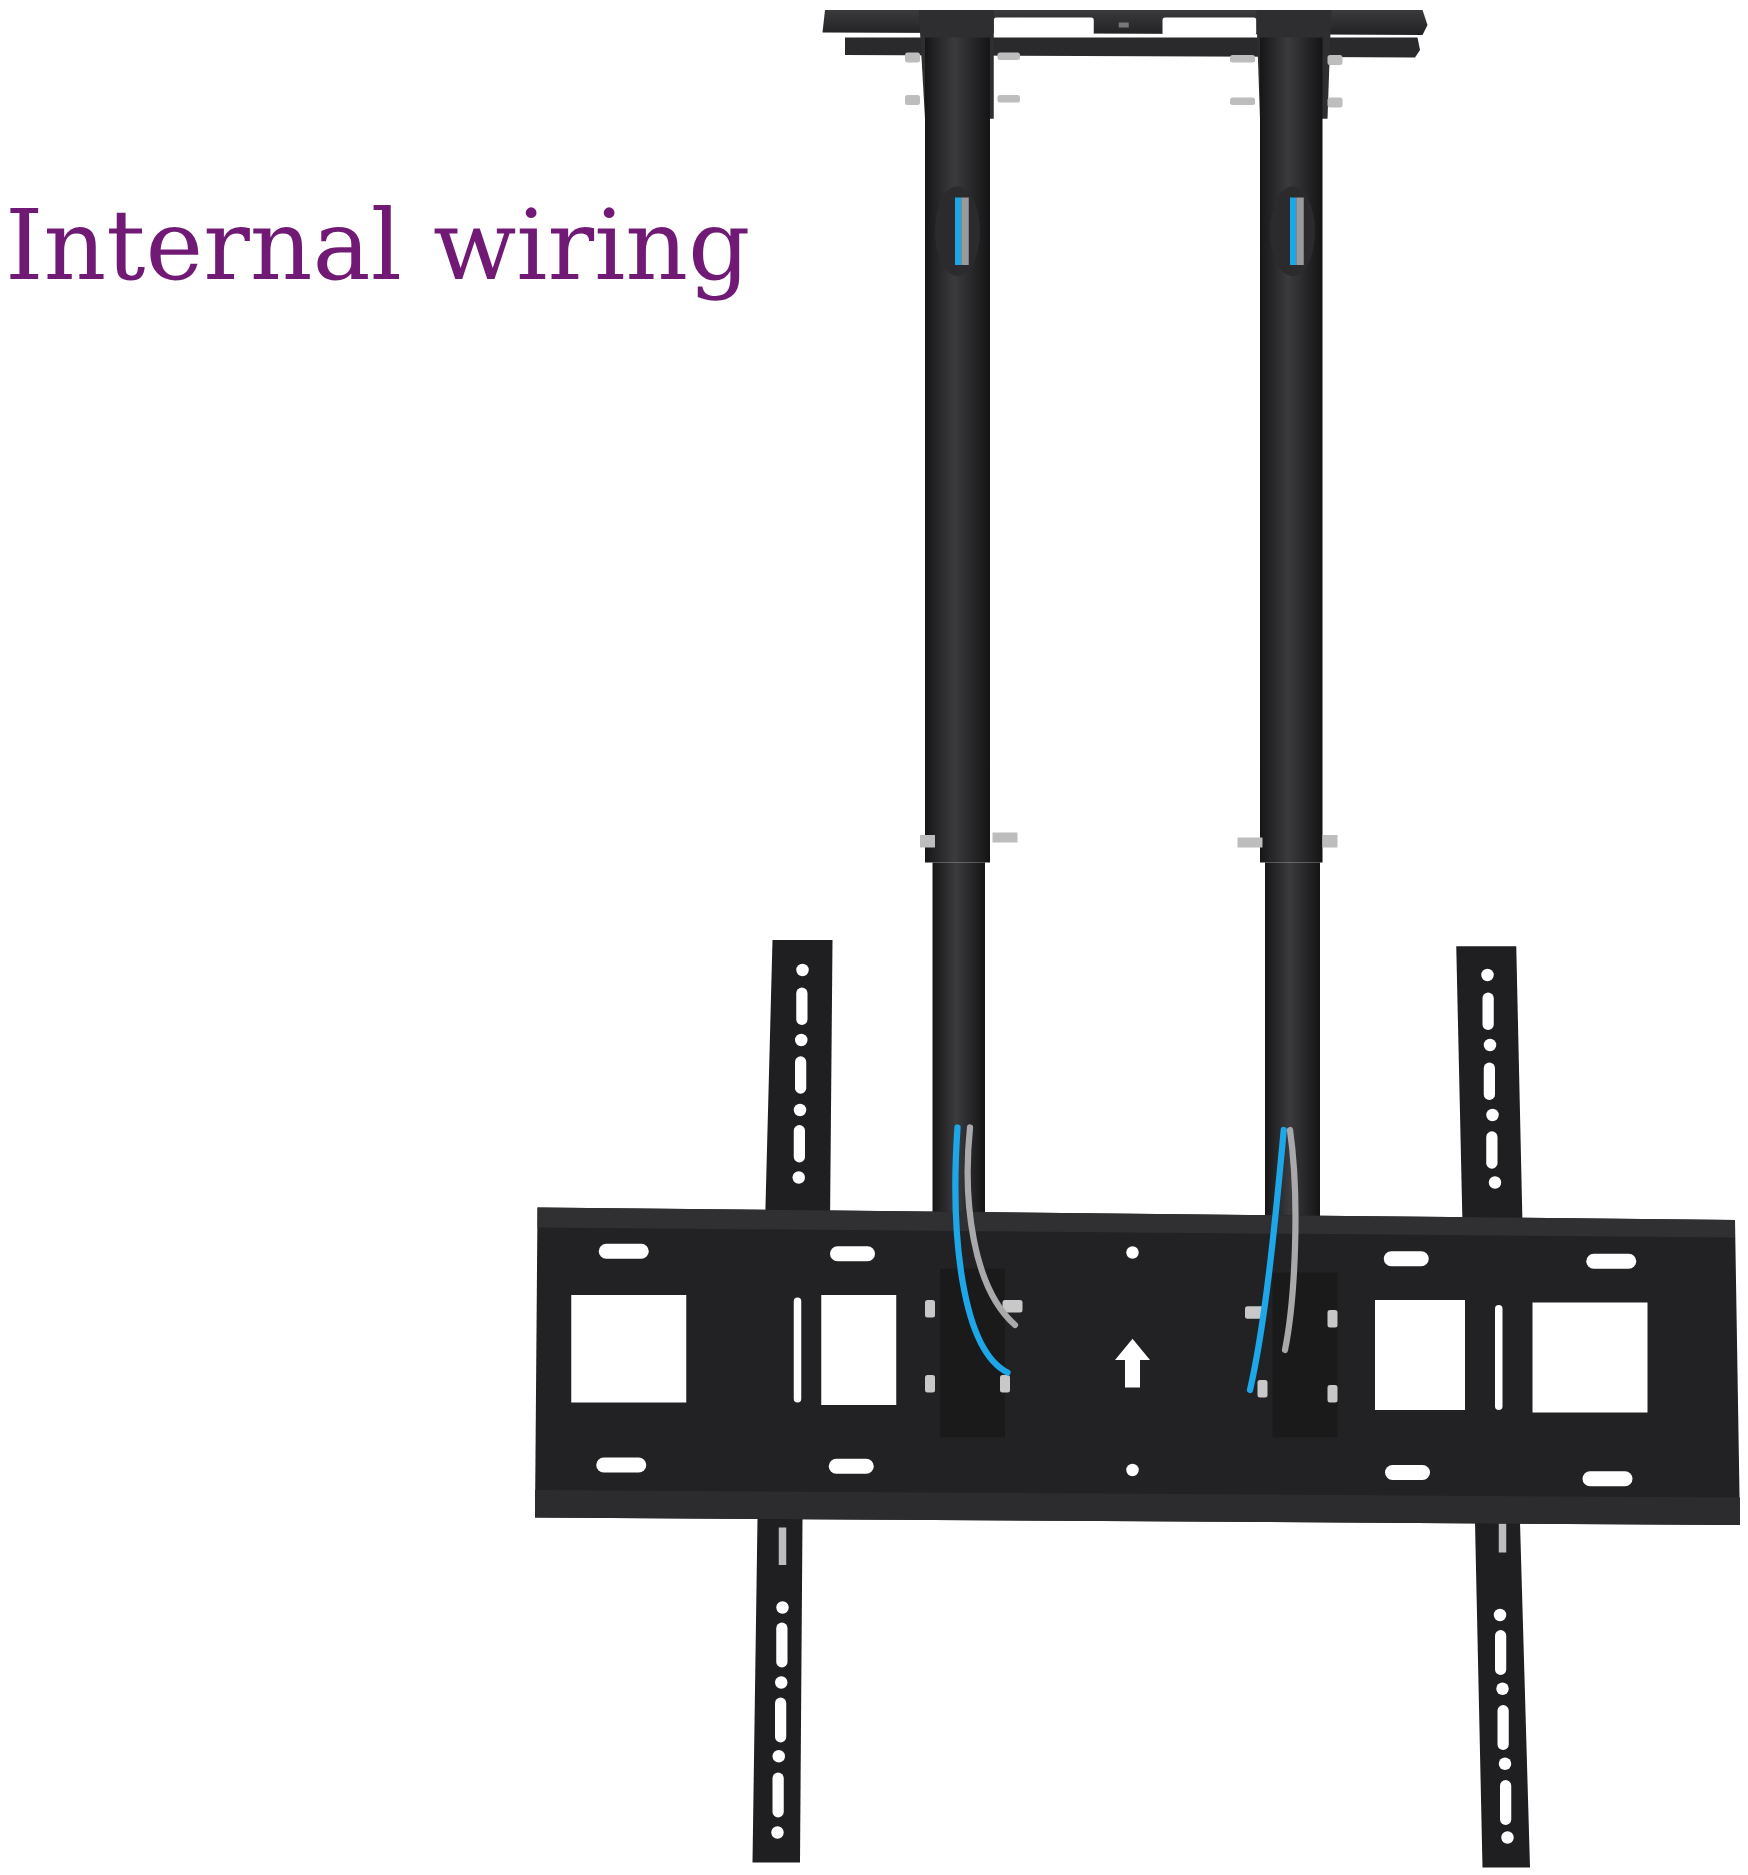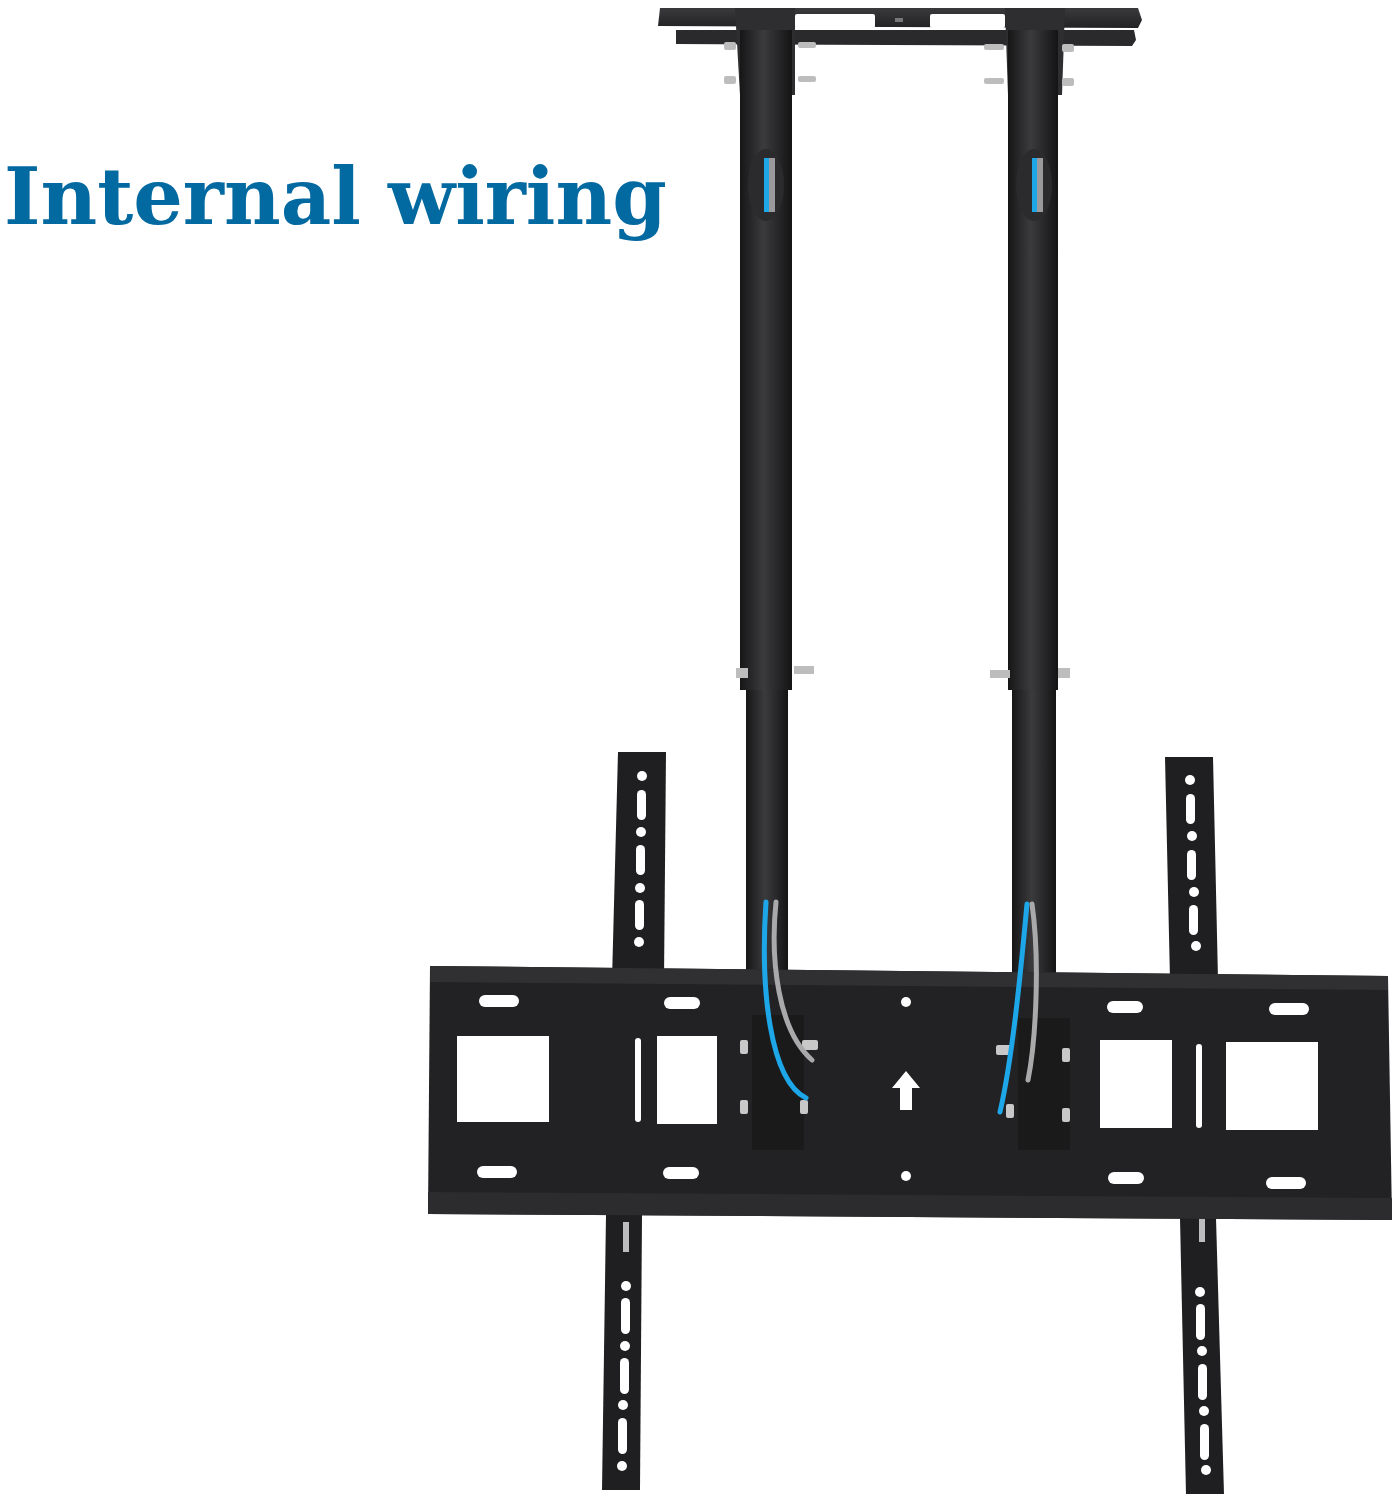--- a/index.html
+++ b/index.html
@@ -1,21 +1,21 @@
 <!DOCTYPE html>
 <html><head>
   <meta charset="utf-8">
   <style>
     html, body { margin: 0; padding: 0; background: #ffffff; }
     body { width: 1398px; height: 1500px; position: relative; overflow: hidden; }
     .caption {
       position: absolute; left: 4px; top: 158px;
       font-family: "DejaVu Serif", "Liberation Serif", serif;
-      font-weight: bold; font-size: 78px; letter-spacing: 0px;
-      color: #0369a1; line-height: 1; white-space: nowrap;
+      font-weight: normal; font-size: 78px; letter-spacing: 0px;
+      color: #701a75; line-height: 1; white-space: nowrap;
     }
     svg.product { position: absolute; left: 0; top: 0; }
   </style>
 </head>
 <body>
 
 <div class="caption">Internal wiring</div>
 
 <svg class="product" width="1398" height="1500" viewBox="0 0 1398 1500" xmlns="http://www.w3.org/2000/svg">
   <defs>

